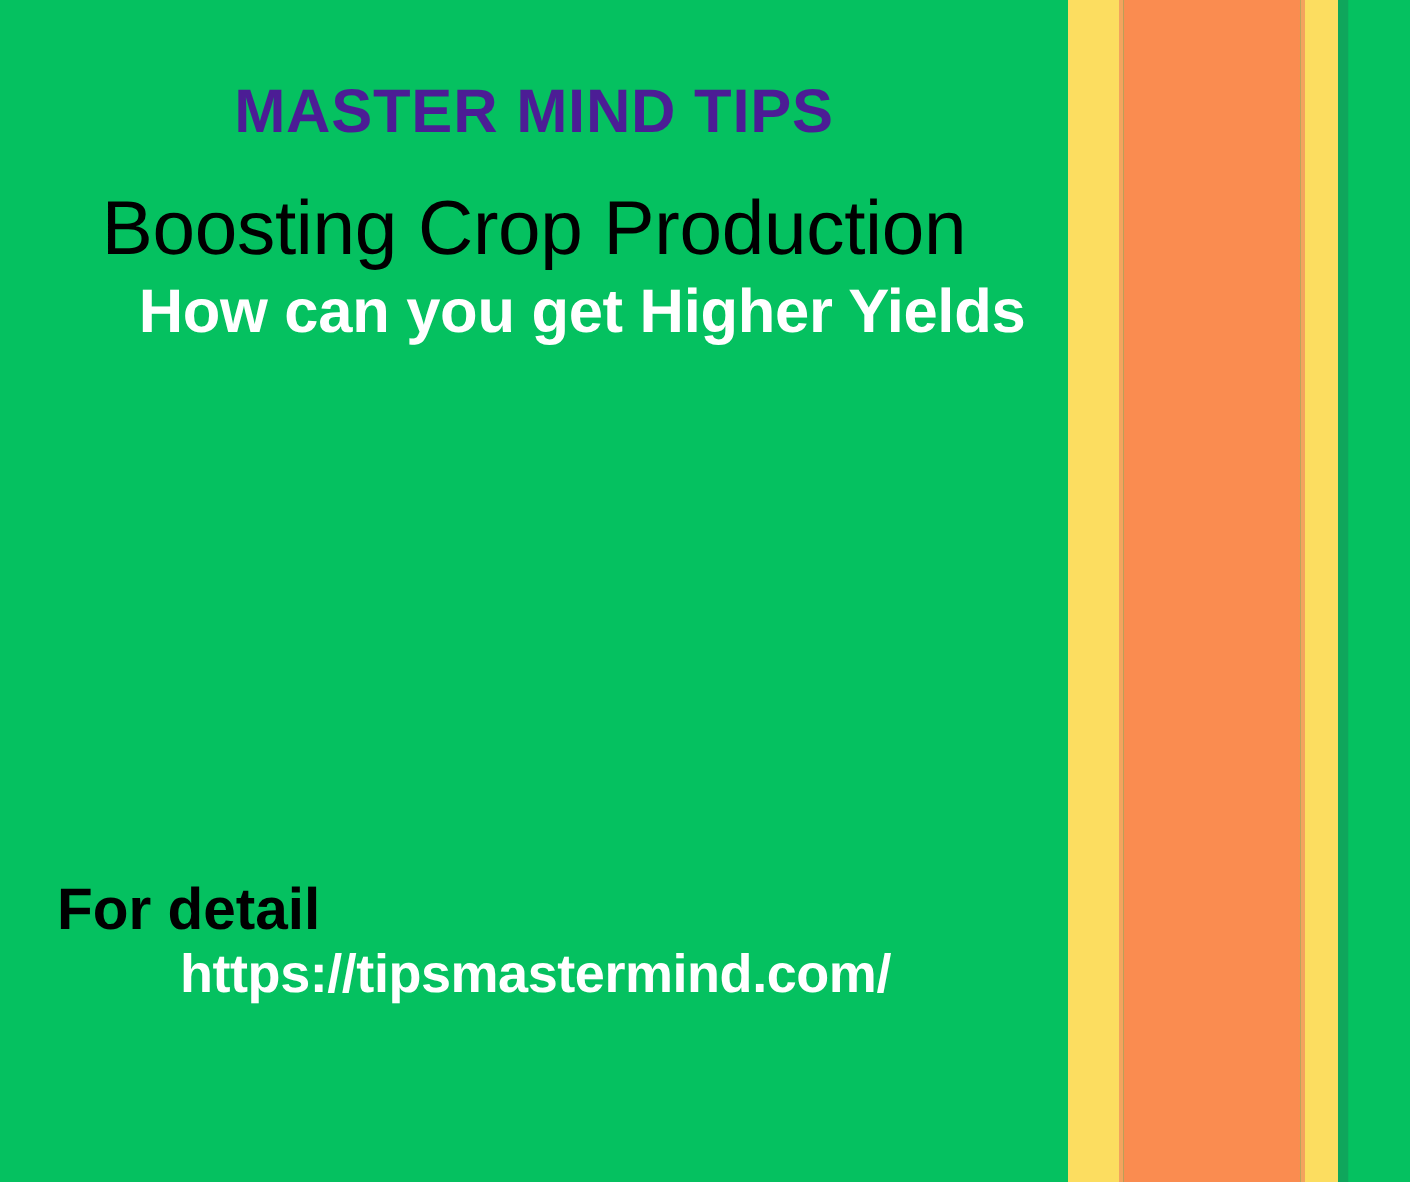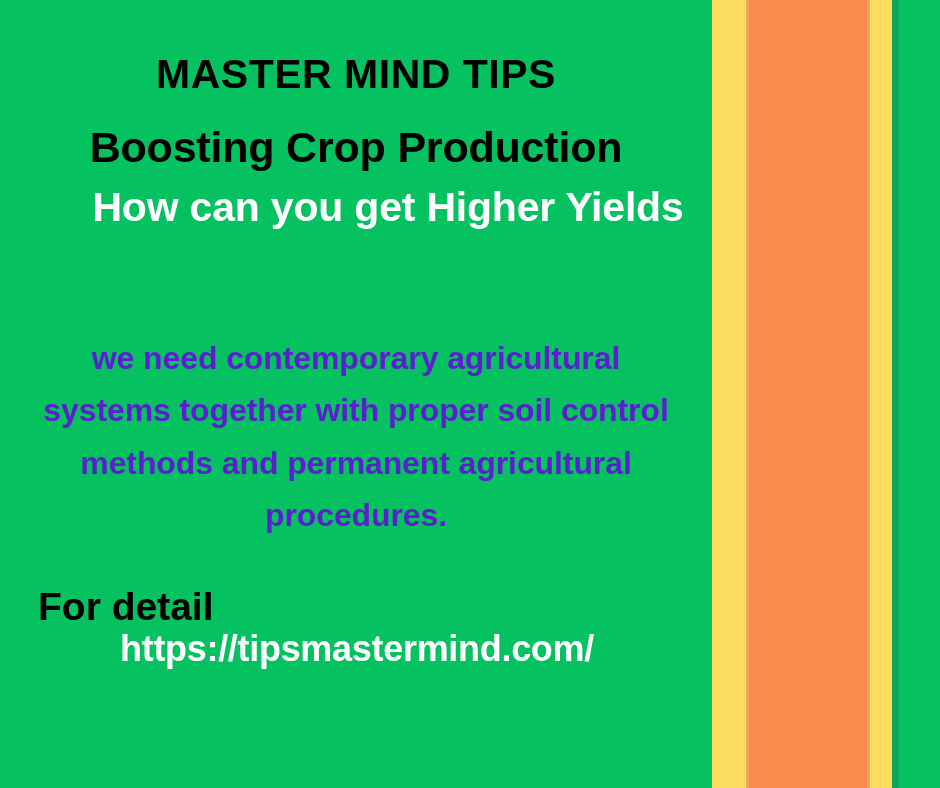--- a/index.html
+++ b/index.html
@@ -57,28 +57,28 @@
     width: 712px;
     text-align: center;
     line-height: 1.08;
     white-space: pre-wrap;
   }
 
   .brand-title {
     top: 52px;
     font-size: 41px;
     font-weight: 700;
-    color: #000000;
+    color: #4c1d95;
     letter-spacing: 0.5px;
   }
 
   .headline {
     top: 124px;
-    font-size: 43px;
-    font-weight: 700;
+    font-size: 51px;
+    font-weight: 400;
     color: #000000;
     letter-spacing: -0.2px;
   }
 
   .subhead {
     top: 176px;
     font-size: 41px;
     font-weight: 700;
     color: #ffffff;
     line-height: 1.53;
@@ -137,20 +137,19 @@
   </div>
 
   <div class="content">
 
     <div class="txt brand-title">MASTER MIND TIPS</div>
 
     <div class="txt headline">Boosting Crop Production</div>
 
     <div class="txt subhead">How can you get Higher Yields</div>
 
-    <div class="txt body-copy">we need contemporary agricultural systems together with proper soil control methods and permanent agricultural procedures.</div>
 
     <div class="txt cta-label">For detail</div>
 
     <div class="txt cta-url">https://tipsmastermind.com/</div>
 
   </div>
 </div>
 
 </body></html>

